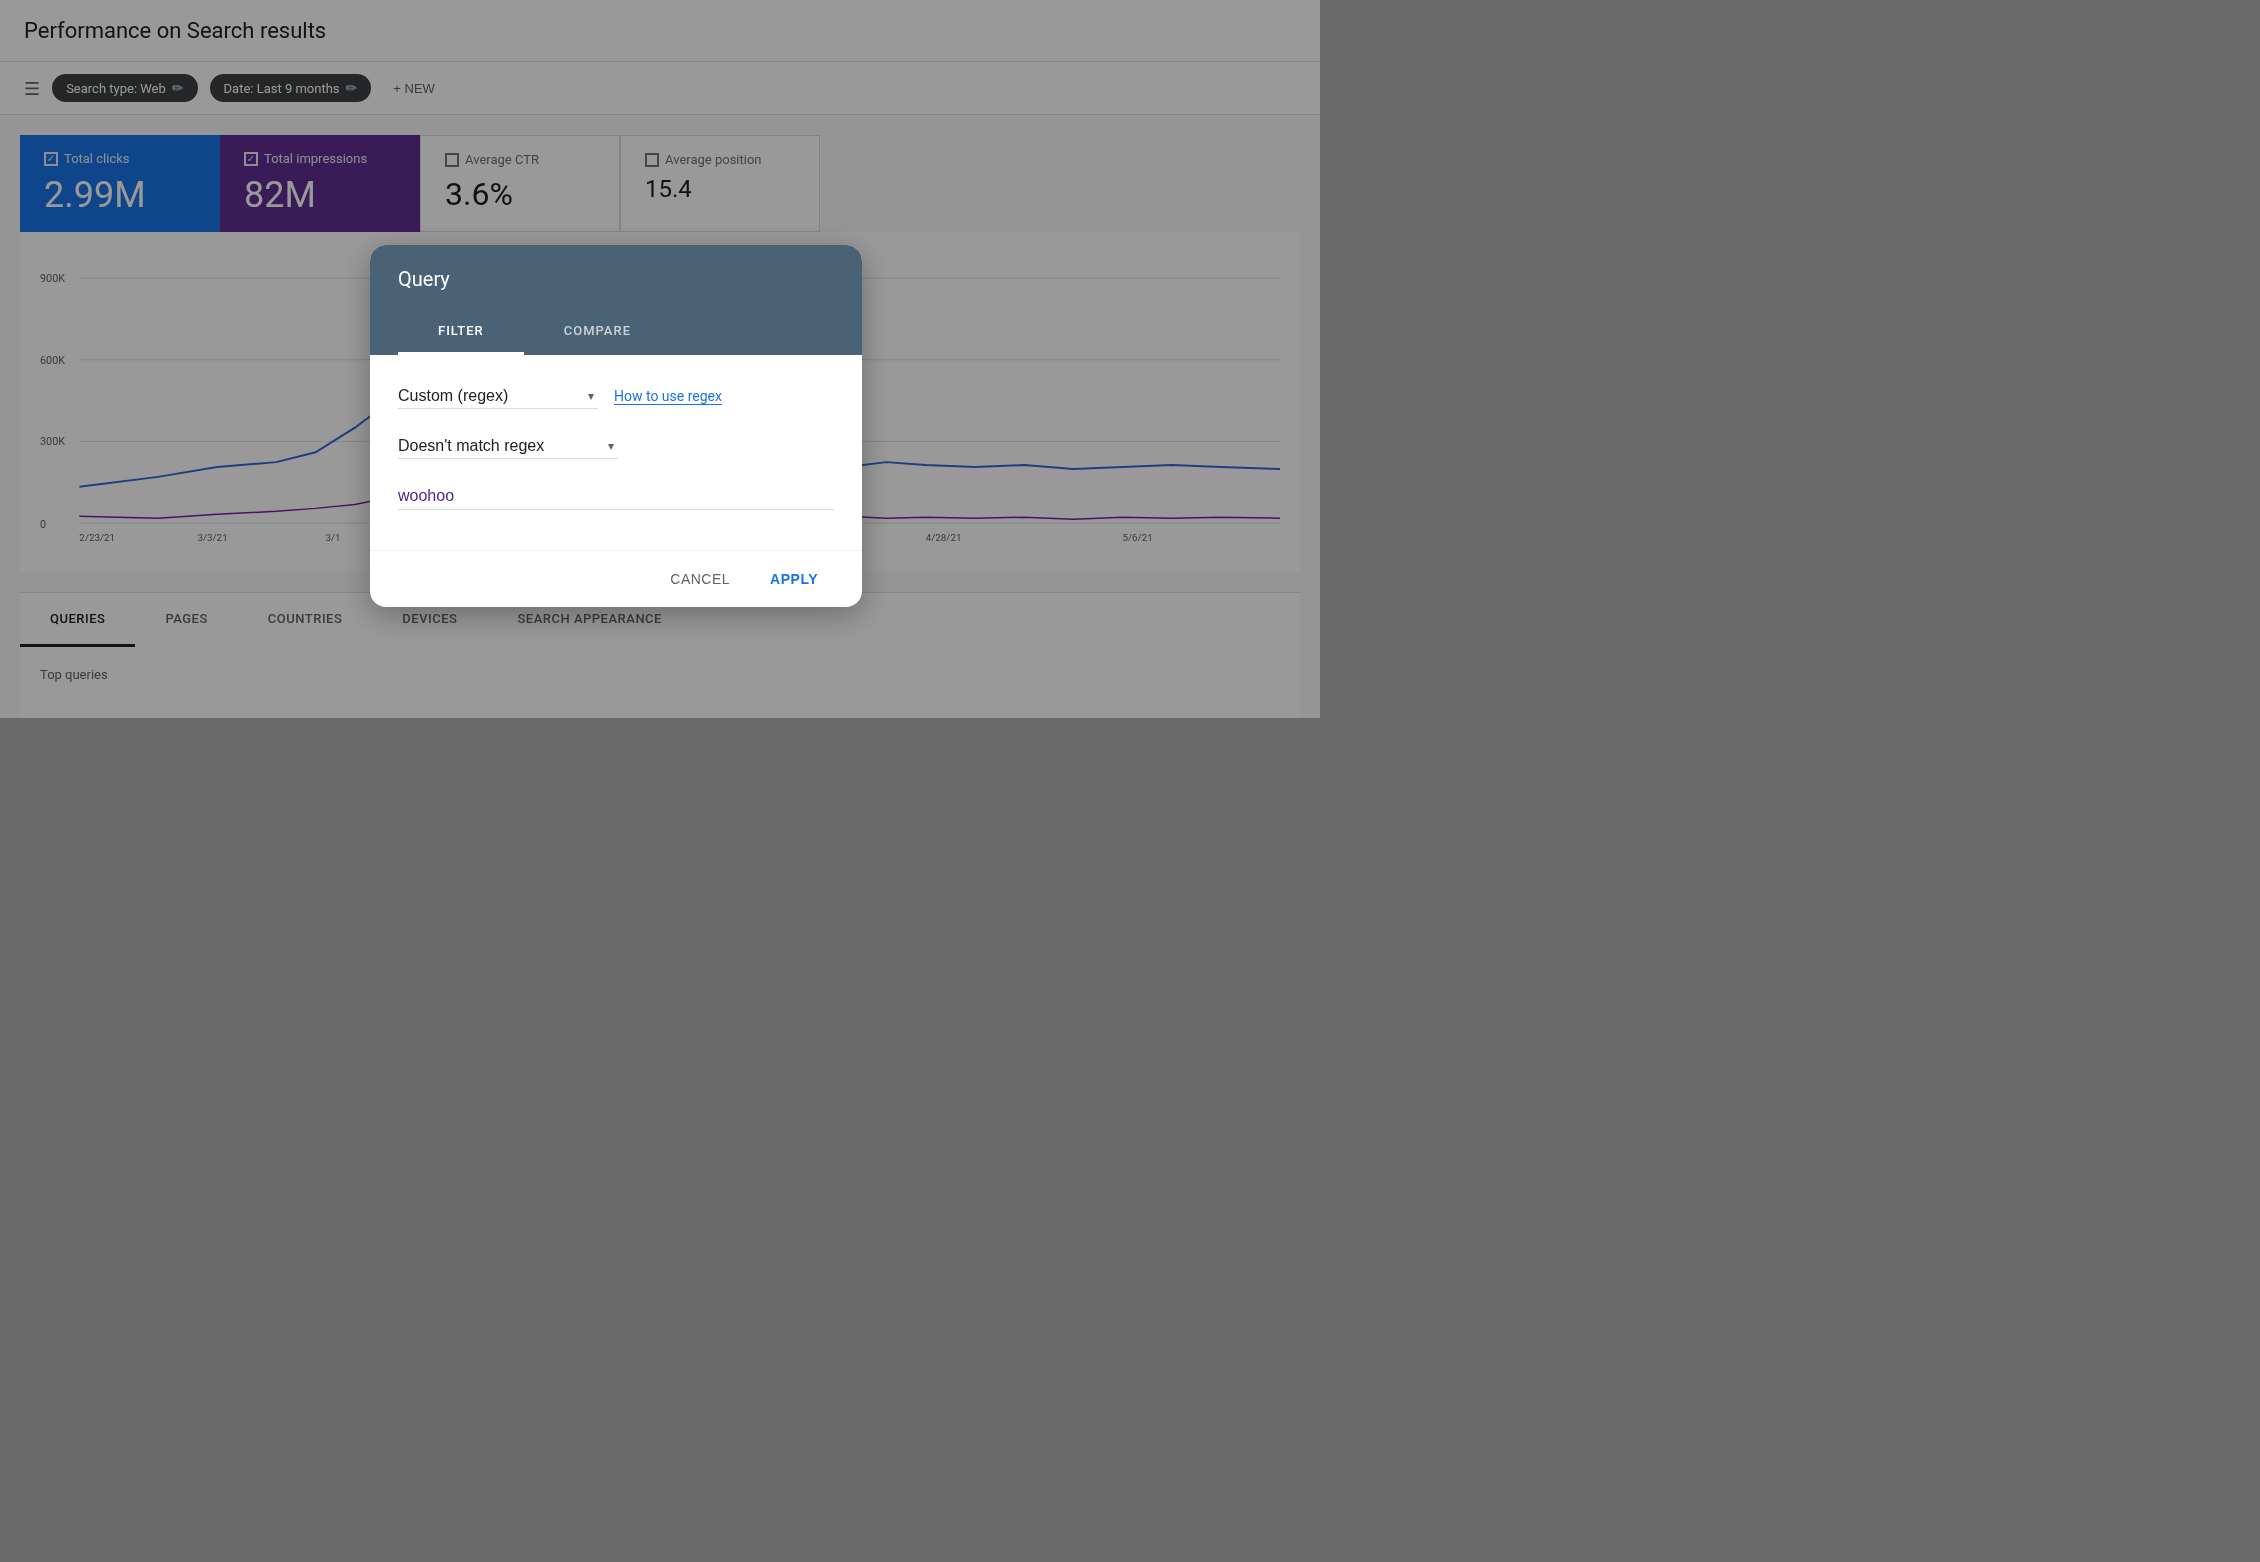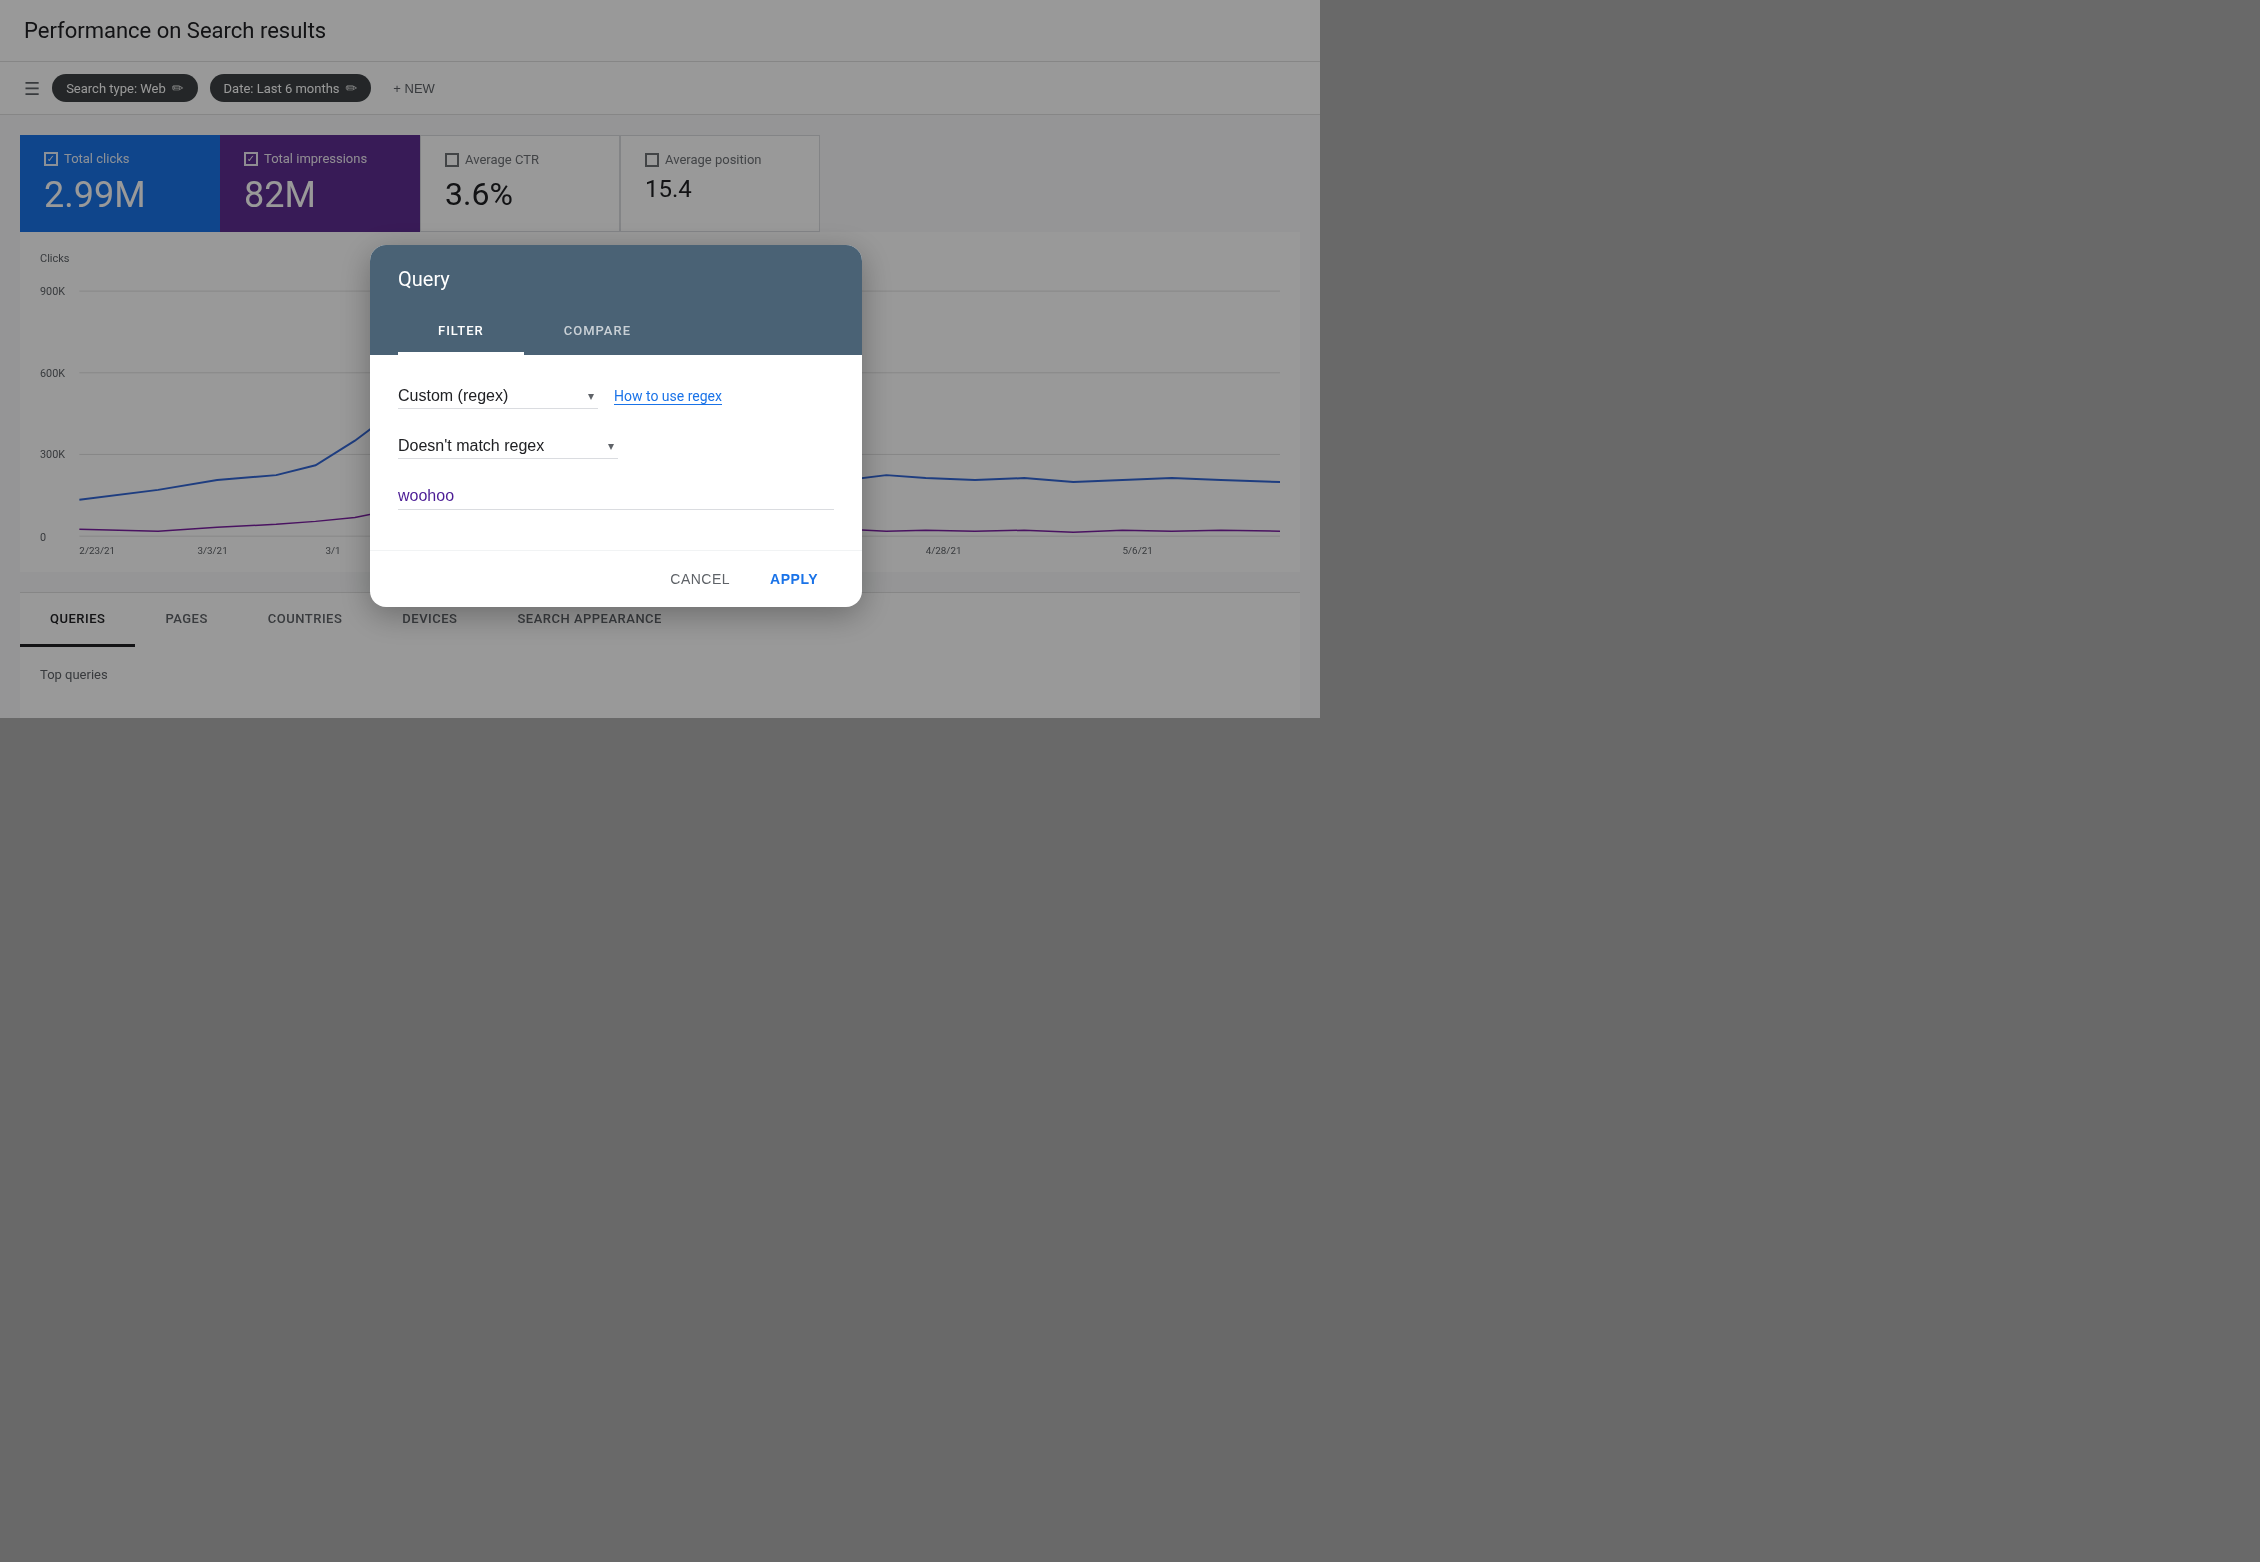--- a/index.html
+++ b/index.html
@@ -336,21 +336,21 @@
   <span class="page-title">Performance on Search results</span>
 </div>
 
 <div class="filter-bar">
   <span class="filter-icon">☰</span>
   <div class="filter-chip">
     <span>Search type: Web</span>
     <span class="edit-icon">✏</span>
   </div>
   <div class="filter-chip">
-    <span>Date: Last 6 months</span>
+    <span>Date: Last 9 months</span>
     <span class="edit-icon">✏</span>
   </div>
   <button class="new-btn">
     <span>+ NEW</span>
   </button>
 </div>
 
 <div class="main-content">
 
   <div class="metrics-row">
@@ -378,21 +378,20 @@
     <div class="metric-card inactive">
       <div class="metric-card-header">
         <span class="metric-checkbox" style="border-color:#5f6368;"></span>
         <span>Average position</span>
       </div>
       <div class="metric-value" style="color:#202124; font-size:24px;">15.4</div>
     </div>
   </div>
 
   <div class="chart-area">
-    <div class="chart-label">Clicks</div>
     <div class="chart-container">
       <svg class="chart-svg" viewBox="0 0 1260 280">
 
         <text x="0" y="12" font-size="11" fill="#5f6368">900K</text>
         <text x="0" y="95" font-size="11" fill="#5f6368">600K</text>
         <text x="0" y="178" font-size="11" fill="#5f6368">300K</text>
         <text x="0" y="262" font-size="11" fill="#5f6368">0</text>
 
         <line x1="40" y1="8" x2="1260" y2="8" stroke="#e0e0e0" stroke-width="1"></line>
         <line x1="40" y1="91" x2="1260" y2="91" stroke="#e0e0e0" stroke-width="1"></line>

